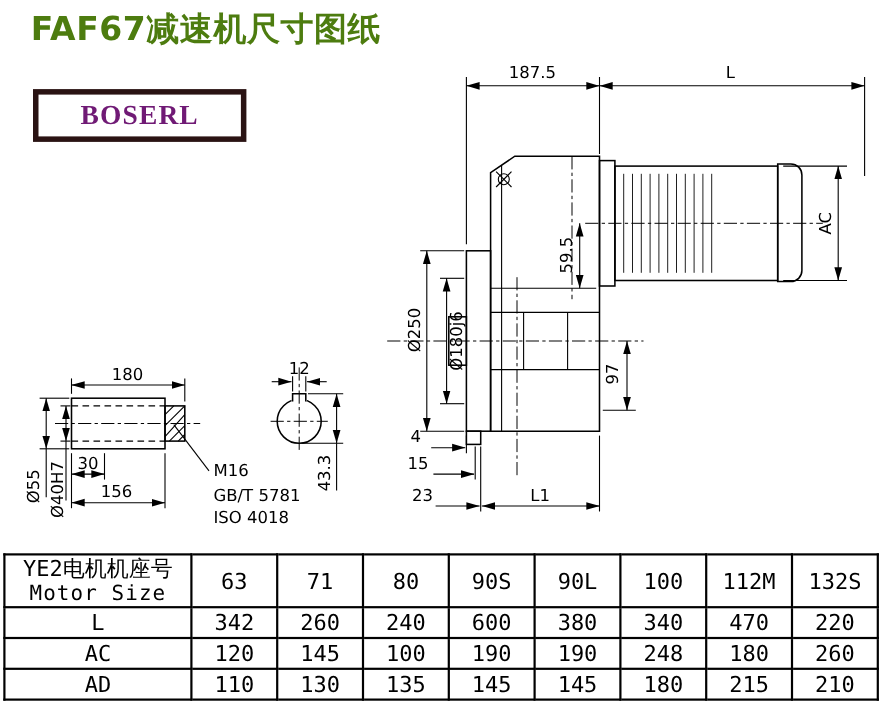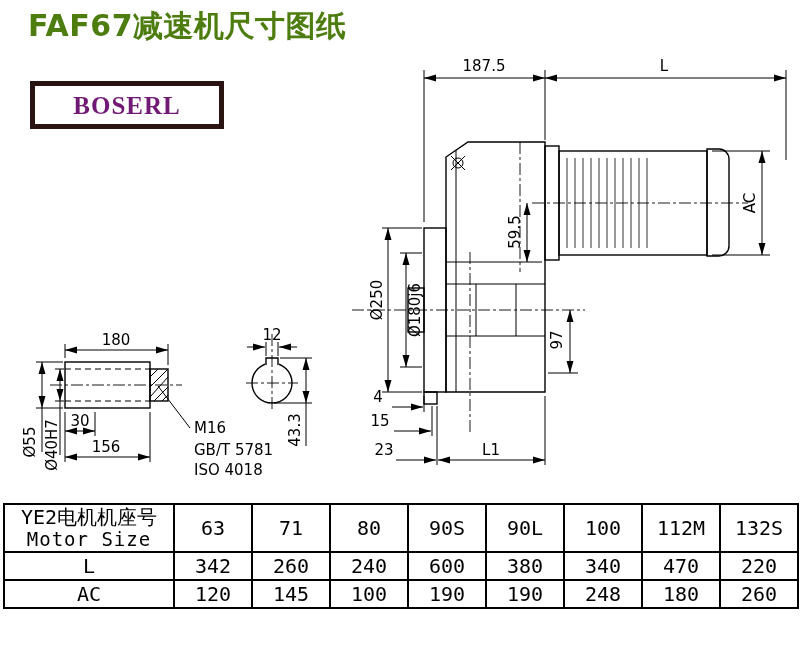--- a/index.html
+++ b/index.html
@@ -244,14 +244,25 @@
     <td>AC</td>
     <td>120</td>
     <td>145</td>
     <td>100</td>
     <td>190</td>
     <td>190</td>
     <td>248</td>
     <td>180</td>
     <td>260</td>
   </tr>
+  <tr>
+    <td>AD</td>
+    <td>110</td>
+    <td>130</td>
+    <td>135</td>
+    <td>145</td>
+    <td>145</td>
+    <td>180</td>
+    <td>215</td>
+    <td>210</td>
+  </tr>
 </tbody>
   </table>
 
 </body></html>

